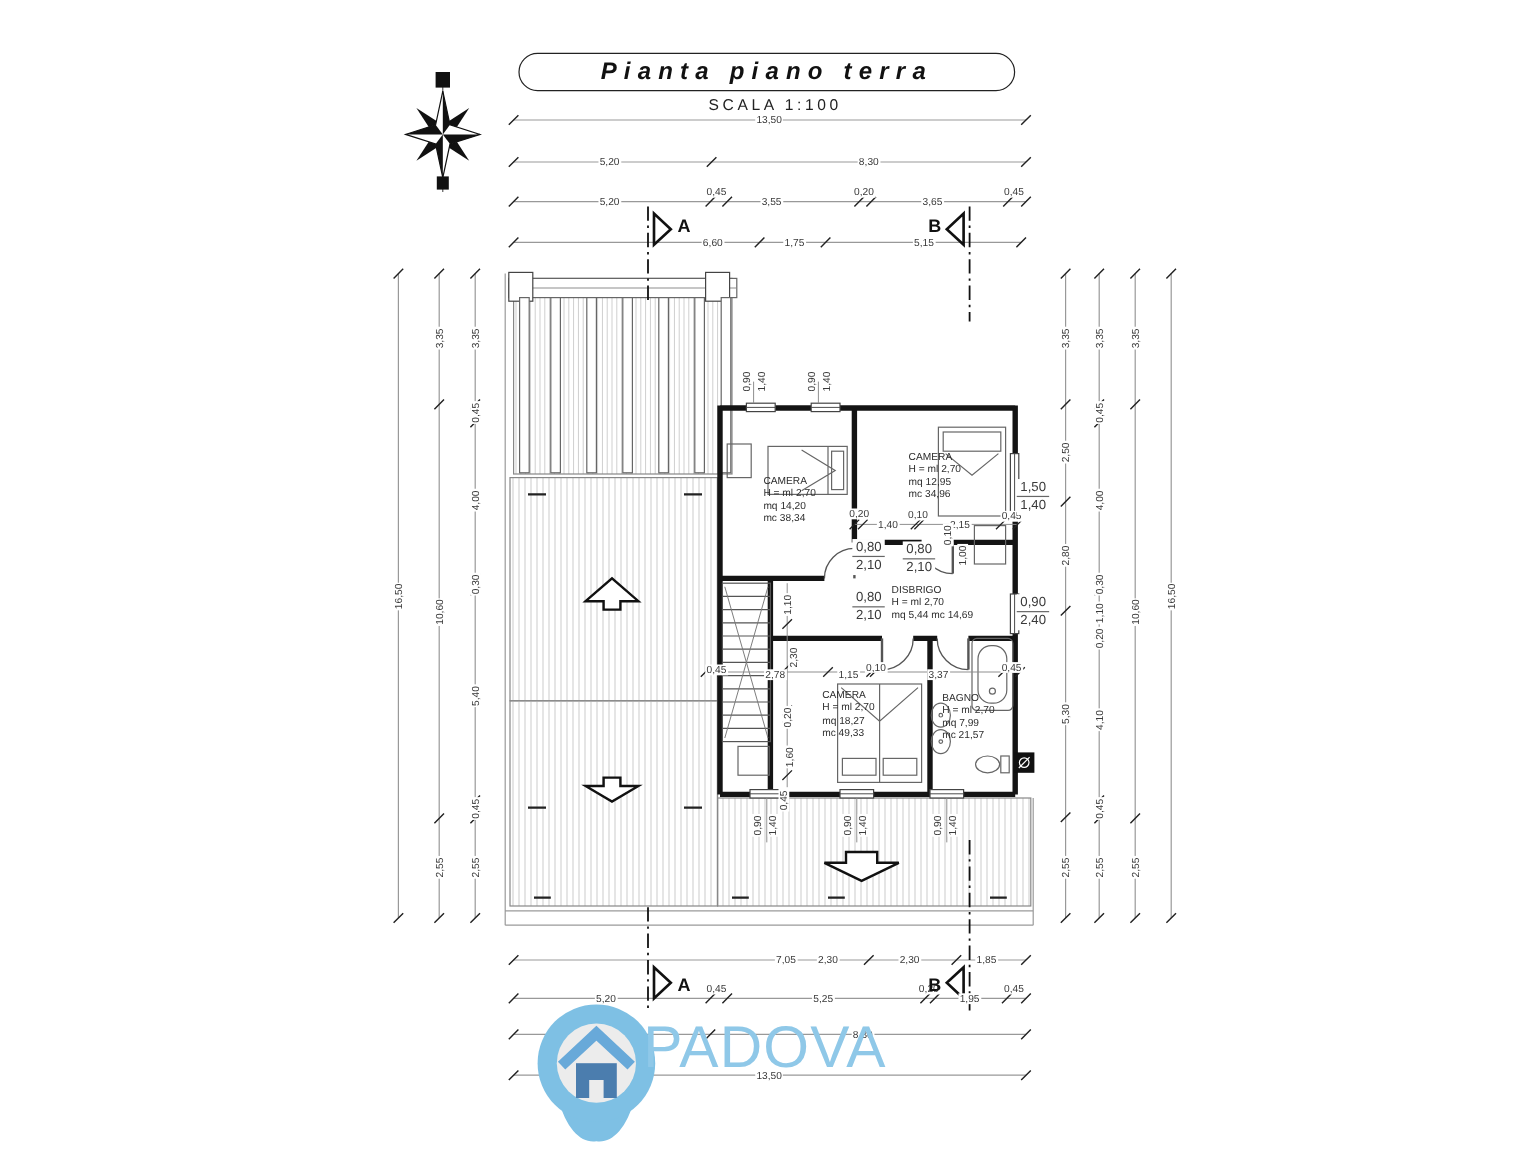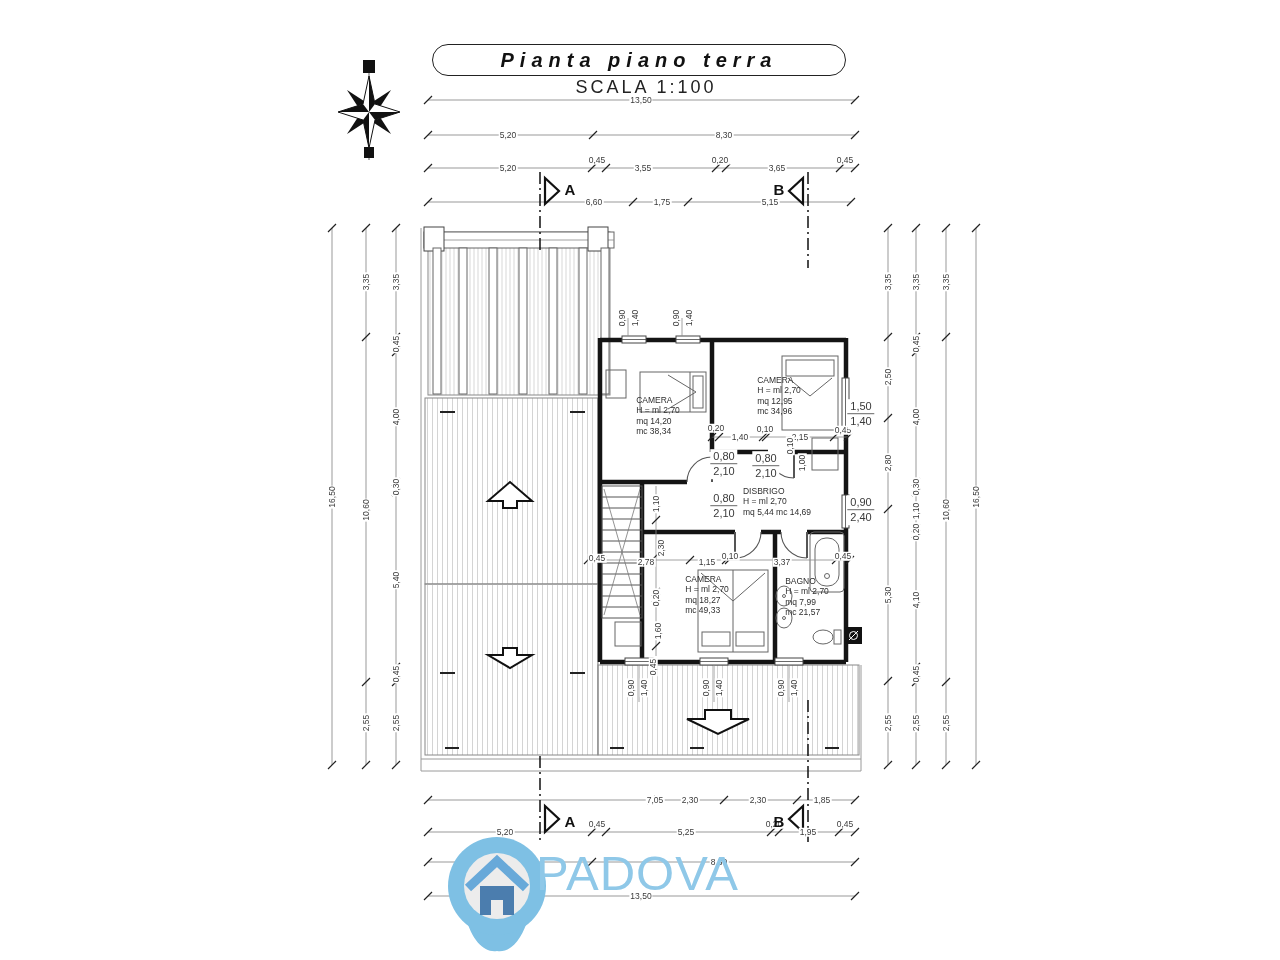--- a/index.html
+++ b/index.html
@@ -16,21 +16,21 @@
   .frac .fb{display:block;padding:0 3px;}
   
   .room{position:absolute;text-align:left;font-size:8.5px;color:#2e2e2e;line-height:1.22;
         transform:translate(-50%,0);z-index:2;white-space:nowrap;}
   
   .title-oval{position:absolute;left:432px;top:44px;width:412px;height:30px;
       border:1.6px solid #222;border-radius:17px;display:flex;align-items:center;
       justify-content:center;z-index:2;}
   .title-text{font-size:20px;font-weight:bold;font-style:italic;letter-spacing:6px;color:#111;}
   .scale-text{position:absolute;left:646px;top:87px;transform:translate(-50%,-50%);
-      font-size:18px;letter-spacing:3px;color:#222;z-index:2;}
+      font-size:13px;letter-spacing:3px;color:#222;z-index:2;}
   .sec{position:absolute;font-size:15px;font-weight:bold;color:#111;
        transform:translate(-50%,-50%);z-index:3;}
   
   .brand{position:absolute;left:536px;top:845px;display:flex;align-items:baseline;z-index:5;}
   .brand .p1{font-size:49px;font-weight:400;letter-spacing:1px;color:#8fc8e8;}
   .brand .p2{font-size:49px;font-weight:bold;letter-spacing:0;color:#41719f;}
 </style>
 </head>
 <body>
 

